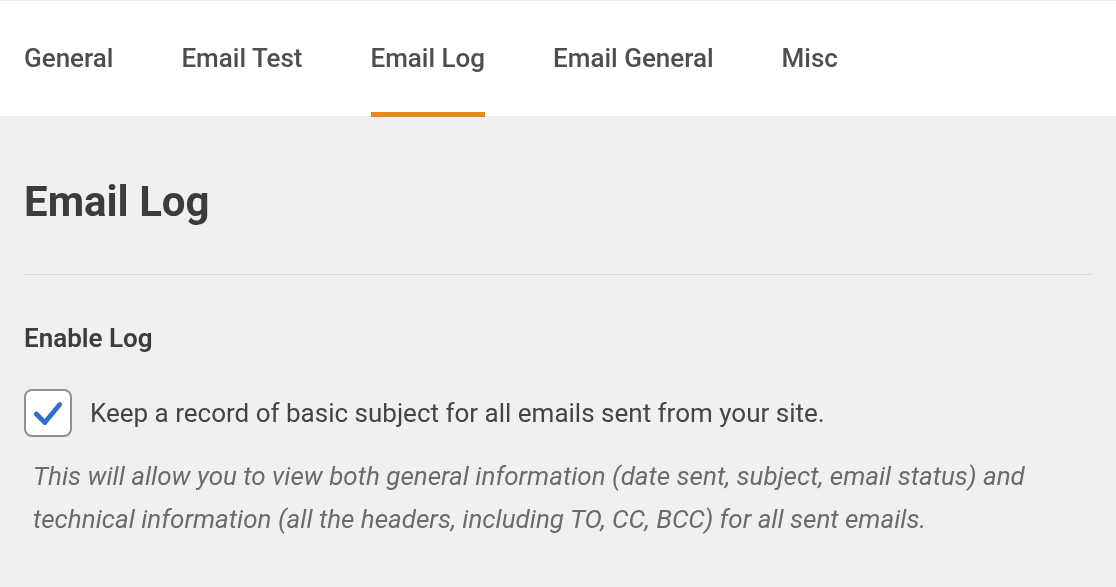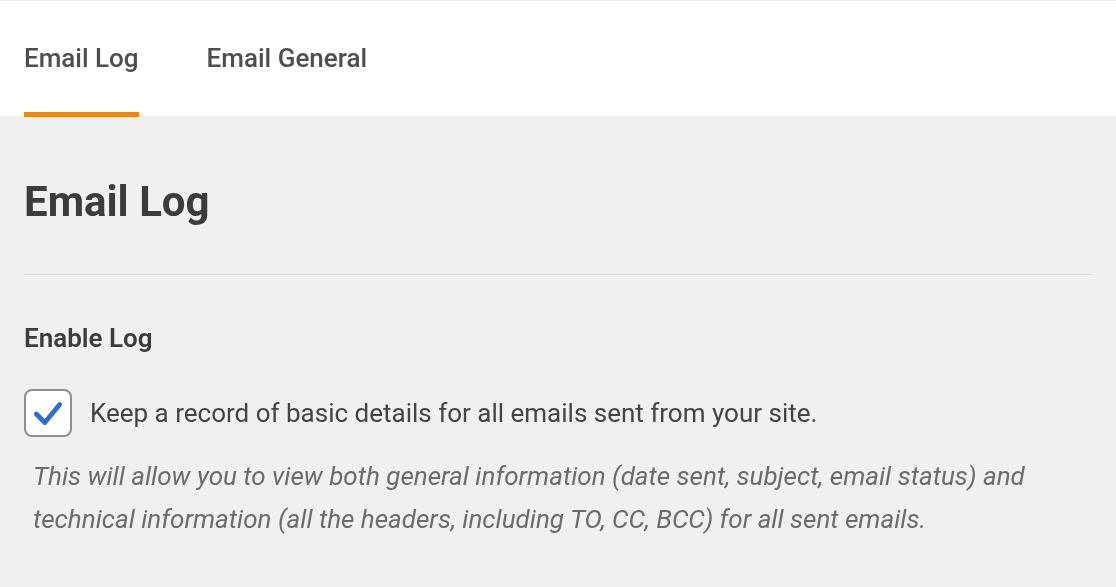--- a/index.html
+++ b/index.html
@@ -103,38 +103,47 @@
     color: #6b6b6b;
     line-height: 1.65;
     margin: 9px;
     max-width: 1068px;
   }
 </style>
 </head>
 <body>
 
 <nav class="tabs">
+  <div class="tab">
+    <span>General</span>
+  </div>
+  <div class="tab">
+    <span>Email Test</span>
+  </div>
   <div class="tab active">
     <span>Email Log</span>
   </div>
   <div class="tab">
     <span>Email General</span>
+  </div>
+  <div class="tab">
+    <span>Misc</span>
   </div>
 </nav>
 
 <section class="panel">
   <h1 class="panel-title">Email Log</h1>
 
   <hr class="divider">
 
   <h2 class="field-label">Enable Log</h2>
 
   <div class="check-row">
     <div class="checkbox">
       <svg viewBox="0 0 32 32">
         <polyline points="5,17 13,25 27,8"></polyline>
       </svg>
     </div>
-    <span class="check-text">Keep a record of basic details for all emails sent from your site.</span>
+    <span class="check-text">Keep a record of basic subject for all emails sent from your site.</span>
   </div>
 
   <p class="help-text">This will allow you to view both general information (date sent, subject, email status) and technical information (all the headers, including TO, CC, BCC) for all sent emails.</p>
 </section>
 
 </body></html>

